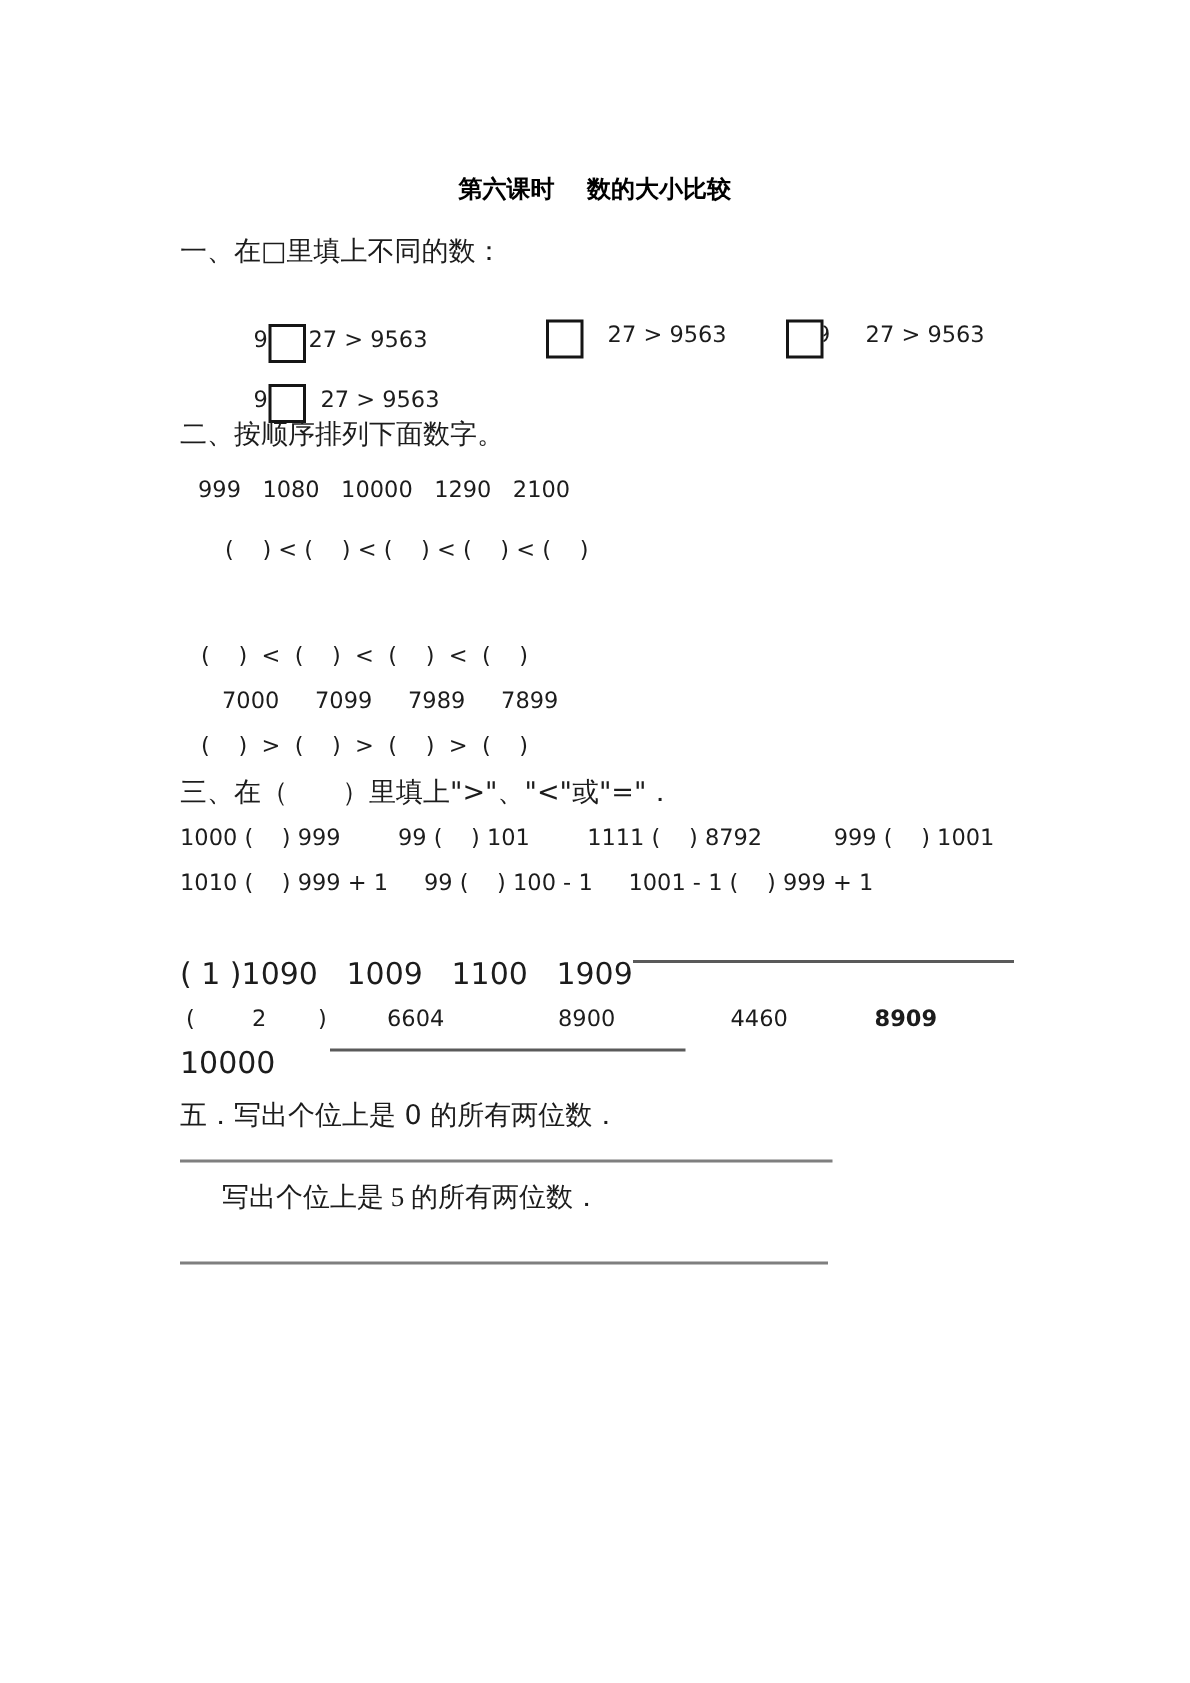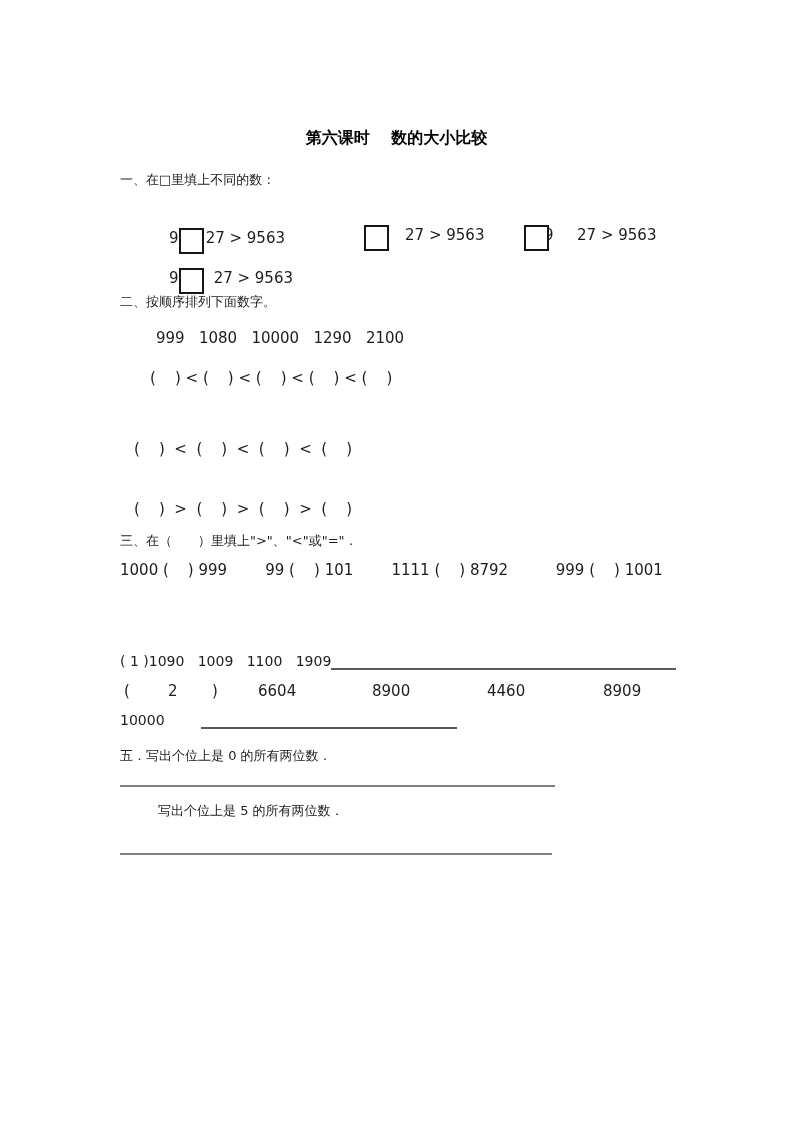--- a/index.html
+++ b/index.html
@@ -1,42 +1,42 @@
 <!DOCTYPE html>
 <html><head>
 <meta charset="utf-8">
 <style>
   html,body{margin:0;padding:0;background:#fff;}
   .page{
     position:relative;width:793px;height:844px;background:#ffffff;
     font-family:"DejaVu Sans","Liberation Sans",sans-serif;
-    color:#1c1c1c;overflow:hidden;margin-top:12px;
+    color:#1c1c1c;overflow:hidden;
   }
   .line{position:absolute;white-space:pre;font-size:15px;line-height:19px;}
-  .cjk{font-size:13px;}
+  .cjk{font-size:18px;}
   .title{
     left:0;top:116px;width:100%;text-align:center;
     font-weight:bold;font-size:16px;color:#000;
   }
   .sq{
     display:inline-block;width:25px;height:26px;background:#fff;
     border:2px solid #151515;vertical-align:-11px;box-sizing:border-box;
   }
   .boxwrap{position:relative;display:inline-block;}
   .peek{
     position:absolute;left:20px;top:1px;z-index:0;font-size:15px;
   }
   .boxwrap .sq{position:relative;z-index:1;}
   .after16{margin-left:16px;}
   .after28{margin-left:28px;}
   .after10{margin-left:10px;}
   .after2{margin-left:2px;}
   .flexline{
-    position:absolute;display:flex;align-items:flex-end;white-space:pre;
-    font-size:14px;line-height:19px;
+    position:absolute;display:flex;align-items:flex-start;white-space:pre;
+    font-size:20px;line-height:19px;
   }
   .fill{
     flex:1;border-bottom:2px solid #5a5a5a;margin-bottom:1px;min-width:10px;
   }
   .rule{position:absolute;height:0;border-top:2px solid #7f7f7f;}
   .abs-num{position:absolute;font-size:15px;white-space:pre;}
 </style>
 </head>
 <body>
 
@@ -57,51 +57,53 @@
   <div class="line" style="left:505px;top:194px;">
     <span class="boxwrap"><span class="peek">9</span><span class="sq"></span></span><span class="after28">27 &gt; 9563</span>
   </div>
 
   <div class="line" style="left:150px;top:237px;">
     <span>9</span><span class="sq"></span><span class="after10">27 &gt; 9563</span>
   </div>
 
   <div class="line cjk" style="left:120px;top:280px;">二、按顺序排列下面数字。</div>
 
-  <div class="line" style="left:156px;top:317px;">999   1080   10000   1290   2100</div>
+  <div class="line" style="left:132px;top:317px;">999   1080   10000   1290   2100</div>
   <div class="line" style="left:150px;top:357px;">(    ) &lt; (    ) &lt; (    ) &lt; (    ) &lt; (    )</div>
 
   <div class="line" style="left:134px;top:428px;">(    )  &lt;  (    )  &lt;  (    )  &lt;  (    )</div>
 
+  <div class="line" style="left:148px;top:458px;">7000     7099     7989     7899</div>
   <div class="line" style="left:134px;top:488px;">(    )  &gt;  (    )  &gt;  (    )  &gt;  (    )</div>
 
   <div class="line cjk" style="left:120px;top:519px;">三、在（　　）里填上"&gt;"、"&lt;"或"="．</div>
   <div class="line" style="left:120px;top:549px;">1000 (    ) 999        99 (    ) 101        1111 (    ) 8792          999 (    ) 1001</div>
+  <div class="line" style="left:120px;top:579px;">1010 (    ) 999 + 1     99 (    ) 100 - 1     1001 - 1 (    ) 999 + 1</div>
 
 
   <div class="flexline" style="left:120px;top:640px;width:556px;">
     <span>( 1 )1090   1009   1100   1909</span><span class="fill"></span>
   </div>
 
   <div>
     <span class="abs-num" style="left:124px;top:670px;">(</span>
     <span class="abs-num" style="left:168px;top:670px;">2</span>
     <span class="abs-num" style="left:212px;top:670px;">)</span>
     <span class="abs-num" style="left:258px;top:670px;">6604</span>
     <span class="abs-num" style="left:372px;top:670px;">8900</span>
     <span class="abs-num" style="left:487px;top:670px;">4460</span>
-    <span class="abs-num" style="left:603px;top:670px;">8909</span>
+    <span class="abs-num" style="left:583px;top:670px;font-weight:bold;">8909</span>
   </div>
 
   <div class="flexline" style="left:120px;top:699px;width:337px;gap:36px;">
     <span>10000</span><span class="fill"></span>
   </div>
 
   <div class="line cjk" style="left:120px;top:734px;">五．写出个位上是 0 的所有两位数．</div>
 
   <div class="rule" style="left:120px;top:773px;width:435px;"></div>
 
-  <div class="line cjk" style="left:158px;top:789px;">写出个位上是 5 的所有两位数．</div>
+  <div class="line cjk" style="left:148px;top:789px;font-family:Liberation Serif, serif;">写出个位上是 5 的所有两位数．</div>
 
   <div class="rule" style="left:120px;top:841px;width:432px;"></div>
   <span class="abs-num" style="left:552px;top:832px;">。</span>
 
 </div>
 
 </body></html>

